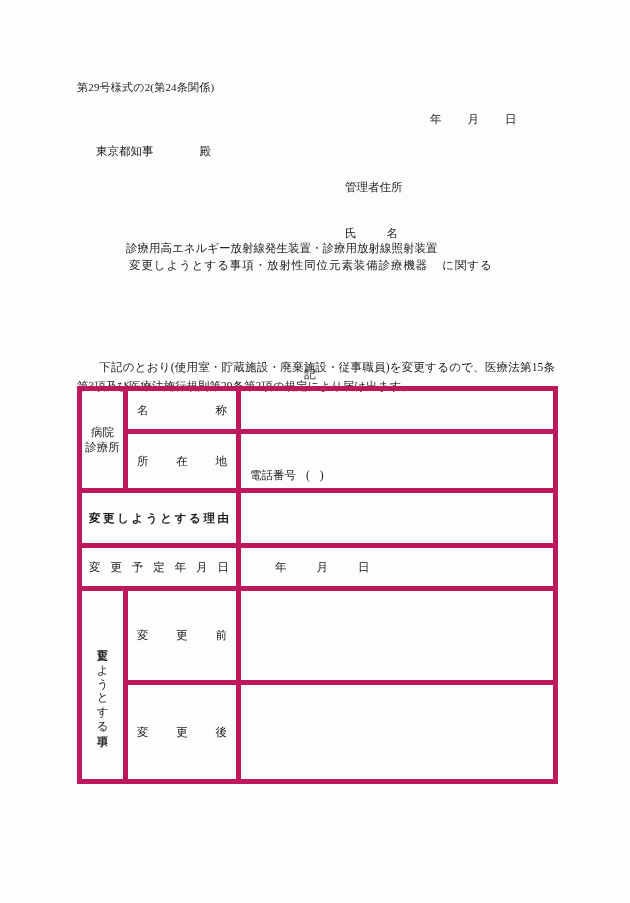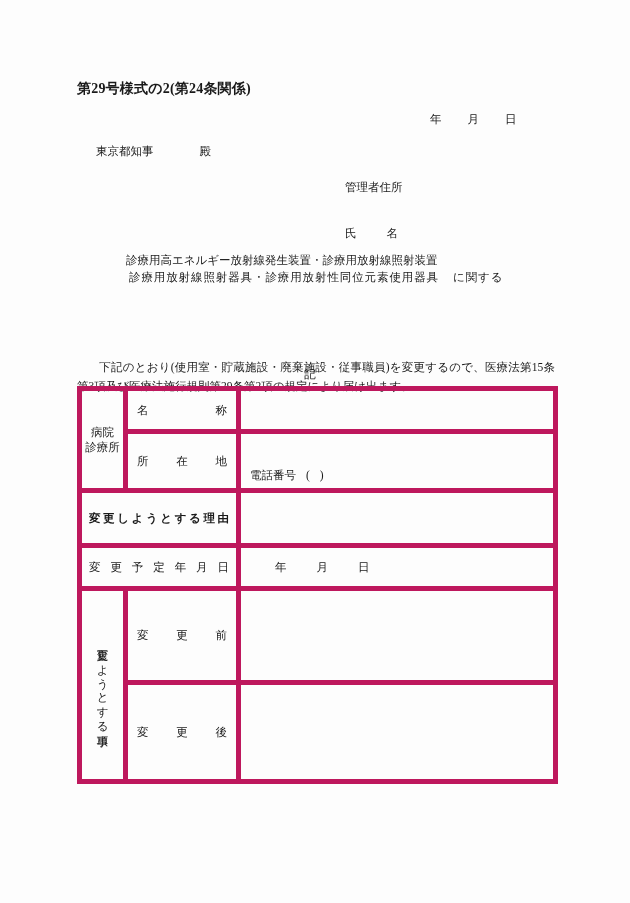--- a/index.html
+++ b/index.html
@@ -20,24 +20,23 @@
     background: #fdfdfd;
     overflow: hidden;
     box-sizing: border-box;
   }
 
   
   .form-no {
     position: absolute;
     left: 77px;
     top: 80px;
-    font-size: 14px;
+    font-size: 11px;
     letter-spacing: 0.2px;
     white-space: nowrap;
-    font-weight: bold;
   }
   .date-line {
     position: absolute;
     left: 430px;
     top: 112px;
     font-size: 11.5px;
     white-space: nowrap;
   }
   .date-line .gap { display: inline-block; width: 26px; }
 
@@ -64,21 +63,21 @@
     font-size: 11.5px;
     white-space: nowrap;
     margin-top: 18px;
   }
   .manager-name .gap { display: inline-block; width: 30px; }
 
   
   .subject-block {
     position: absolute;
     left: 126px;
-    top: 252px;
+    top: 240px;
     font-size: 11.5px;
     line-height: 16.5px;
     white-space: nowrap;
     font-family: Liberation Serif, serif;
   }
   .subject-block .row { display: block; }
   .subject-block .row.spaced { letter-spacing: 0.9px; padding-left: 3px; }
   .subject-block .tail { display: inline-block; padding-left: 14px; letter-spacing: 0.9px; }
 
   
@@ -196,21 +195,21 @@
     <span>東京都知事</span><span class="gap"></span><span>殿</span>
   </div>
 
   <div class="manager-addr">管理者住所</div>
   <div class="manager-name">
     <span>氏</span><span class="gap"></span><span>名</span>
   </div>
 
   <div class="subject-block">
     <span class="row">診療用高エネルギー放射線発生装置・診療用放射線照射装置</span>
-    <span class="row spaced"><span>診療用放射線照射器具・診療用放射性同位元素使用器具</span><span class="tail">に関する</span></span>
+    <span class="row spaced"><span>変更しようとする事項・放射性同位元素装備診療機器</span><span class="tail">に関する</span></span>
   </div>
 
   <div class="body-text"><span class="indent"></span><span>下記のとおり(使用室・貯蔵施設・廃棄施設・従事職員)を変更するので、医療法第15条第3項及び医療法施行規則第29条第2項の規定により届け出ます。</span></div>
 
   <div class="ki-mark"><span>記</span></div>
 
   <table class="form-table">
     <colgroup>
       <col class="col-a">
         <col class="col-b">

